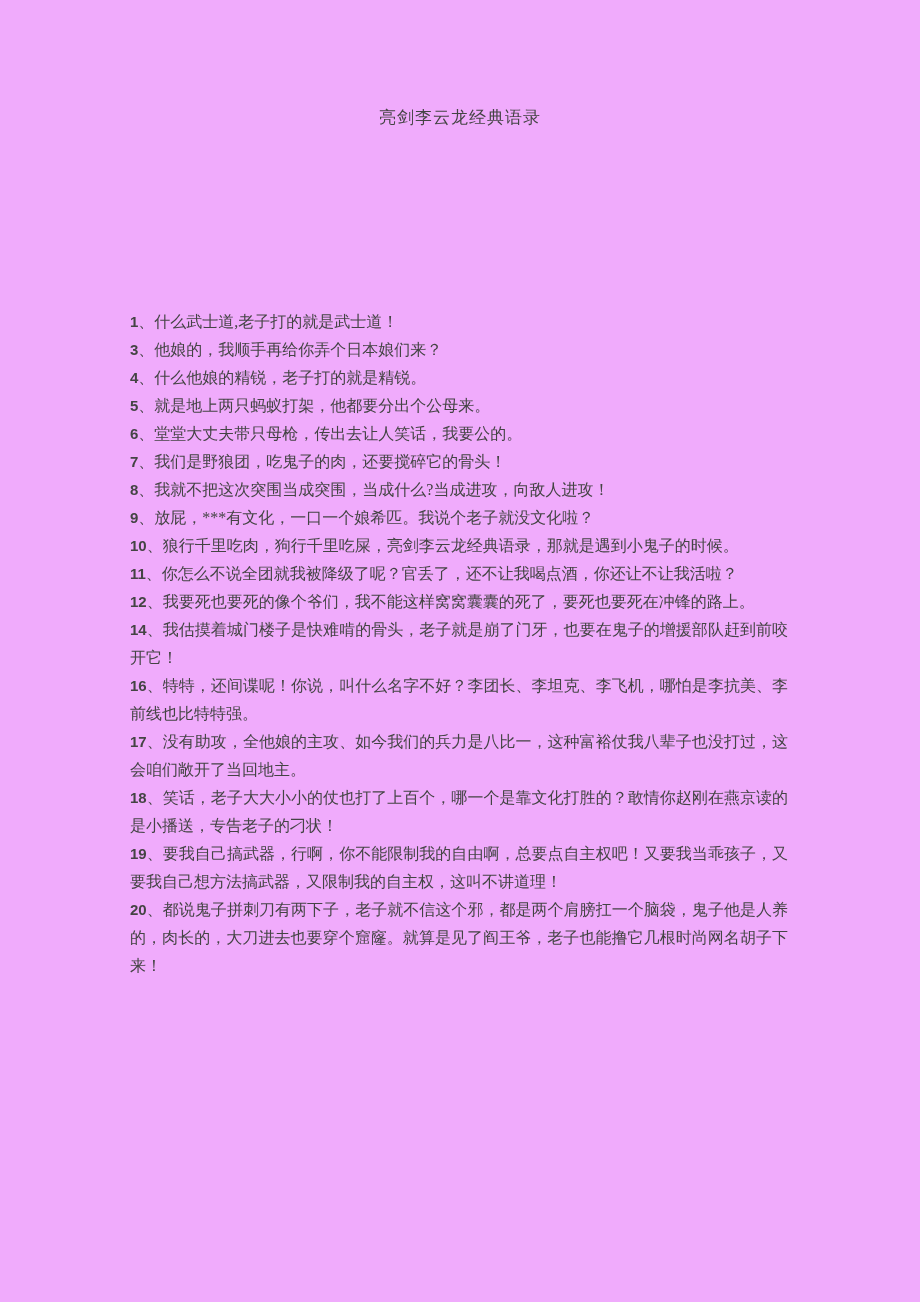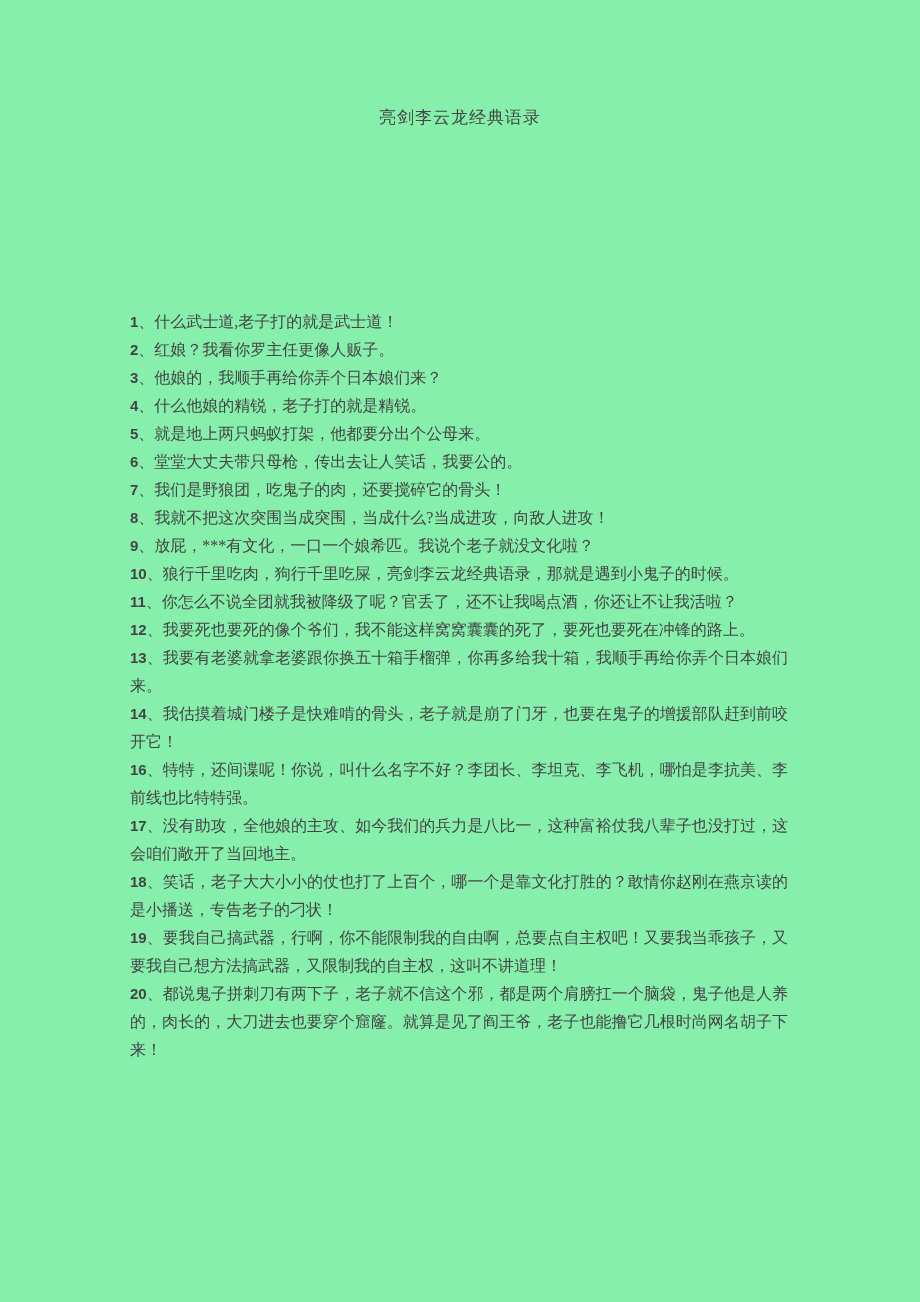--- a/index.html
+++ b/index.html
@@ -1,20 +1,20 @@
 <!DOCTYPE html>
 <html lang="zh"><head>
 <meta charset="utf-8">
 <style>
   html, body { margin: 0; padding: 0; background: #ffffff; }
   .page {
     position: relative;
     width: 920px;
     height: 1302px;
-    background: #86efac;
+    background: #f0abfc;
     overflow: hidden;
     font-family: "Liberation Serif", "DejaVu Serif", serif;
     color: #444444;
   }
   .doc-title {
     position: absolute;
     top: 104px;
     left: 0;
     width: 100%;
     margin: 0;
@@ -42,32 +42,30 @@
   }
   .sep { font-weight: normal; }
 </style>
 </head>
 <body>
 
 <div class="page">
   <h1 class="doc-title">亮剑李云龙经典语录</h1>
   <div class="content">
       <p class="quote"><span class="num">1</span><span class="sep">、</span><span class="text">什么武士道,老子打的就是武士道！</span></p>
-      <p class="quote"><span class="num">2</span><span class="sep">、</span><span class="text">红娘？我看你罗主任更像人贩子。</span></p>
       <p class="quote"><span class="num">3</span><span class="sep">、</span><span class="text">他娘的，我顺手再给你弄个日本娘们来？</span></p>
       <p class="quote"><span class="num">4</span><span class="sep">、</span><span class="text">什么他娘的精锐，老子打的就是精锐。</span></p>
       <p class="quote"><span class="num">5</span><span class="sep">、</span><span class="text">就是地上两只蚂蚁打架，他都要分出个公母来。</span></p>
       <p class="quote"><span class="num">6</span><span class="sep">、</span><span class="text">堂堂大丈夫带只母枪，传出去让人笑话，我要公的。</span></p>
       <p class="quote"><span class="num">7</span><span class="sep">、</span><span class="text">我们是野狼团，吃鬼子的肉，还要搅碎它的骨头！</span></p>
       <p class="quote"><span class="num">8</span><span class="sep">、</span><span class="text">我就不把这次突围当成突围，当成什么?当成进攻，向敌人进攻！</span></p>
       <p class="quote"><span class="num">9</span><span class="sep">、</span><span class="text">放屁，***有文化，一口一个娘希匹。我说个老子就没文化啦？</span></p>
       <p class="quote"><span class="num">10</span><span class="sep">、</span><span class="text">狼行千里吃肉，狗行千里吃屎，亮剑李云龙经典语录，那就是遇到小鬼子的时候。</span></p>
       <p class="quote"><span class="num">11</span><span class="sep">、</span><span class="text">你怎么不说全团就我被降级了呢？官丢了，还不让我喝点酒，你还让不让我活啦？</span></p>
       <p class="quote"><span class="num">12</span><span class="sep">、</span><span class="text">我要死也要死的像个爷们，我不能这样窝窝囊囊的死了，要死也要死在冲锋的路上。</span></p>
-      <p class="quote"><span class="num">13</span><span class="sep">、</span><span class="text">我要有老婆就拿老婆跟你换五十箱手榴弹，你再多给我十箱，我顺手再给你弄个日本娘们来。</span></p>
       <p class="quote"><span class="num">14</span><span class="sep">、</span><span class="text">我估摸着城门楼子是快难啃的骨头，老子就是崩了门牙，也要在鬼子的增援部队赶到前咬开它！</span></p>
       <p class="quote"><span class="num">16</span><span class="sep">、</span><span class="text">特特，还间谍呢！你说，叫什么名字不好？李团长、李坦克、李飞机，哪怕是李抗美、李前线也比特特强。</span></p>
       <p class="quote"><span class="num">17</span><span class="sep">、</span><span class="text">没有助攻，全他娘的主攻、如今我们的兵力是八比一，这种富裕仗我八辈子也没打过，这会咱们敞开了当回地主。</span></p>
       <p class="quote"><span class="num">18</span><span class="sep">、</span><span class="text">笑话，老子大大小小的仗也打了上百个，哪一个是靠文化打胜的？敢情你赵刚在燕京读的是小播送，专告老子的刁状！</span></p>
       <p class="quote"><span class="num">19</span><span class="sep">、</span><span class="text">要我自己搞武器，行啊，你不能限制我的自由啊，总要点自主权吧！又要我当乖孩子，又要我自己想方法搞武器，又限制我的自主权，这叫不讲道理！</span></p>
       <p class="quote"><span class="num">20</span><span class="sep">、</span><span class="text">都说鬼子拼刺刀有两下子，老子就不信这个邪，都是两个肩膀扛一个脑袋，鬼子他是人养的，肉长的，大刀进去也要穿个窟窿。就算是见了阎王爷，老子也能撸它几根时尚网名胡子下来！</span></p>
     </div>
 </div>
 
 </body></html>

